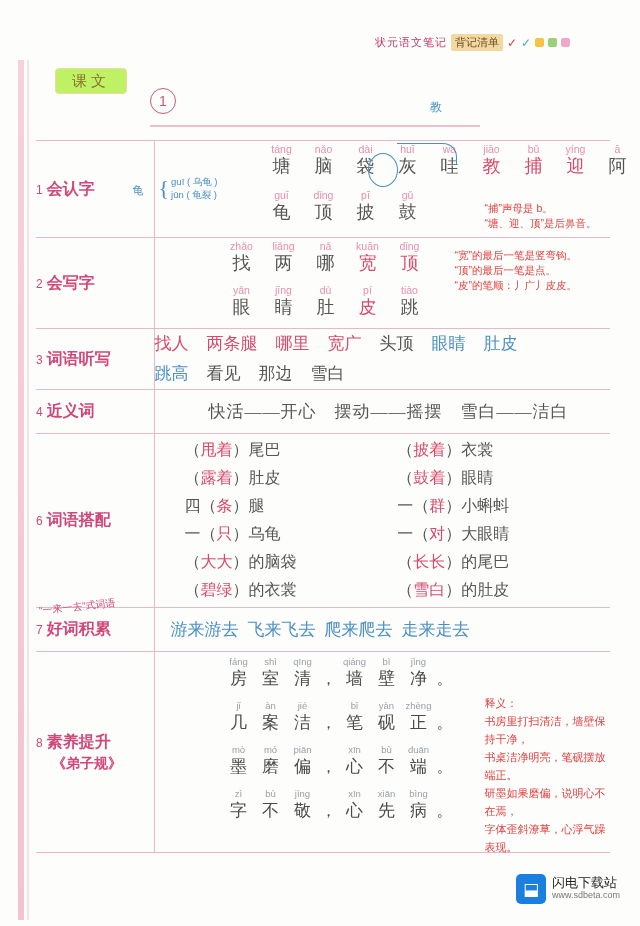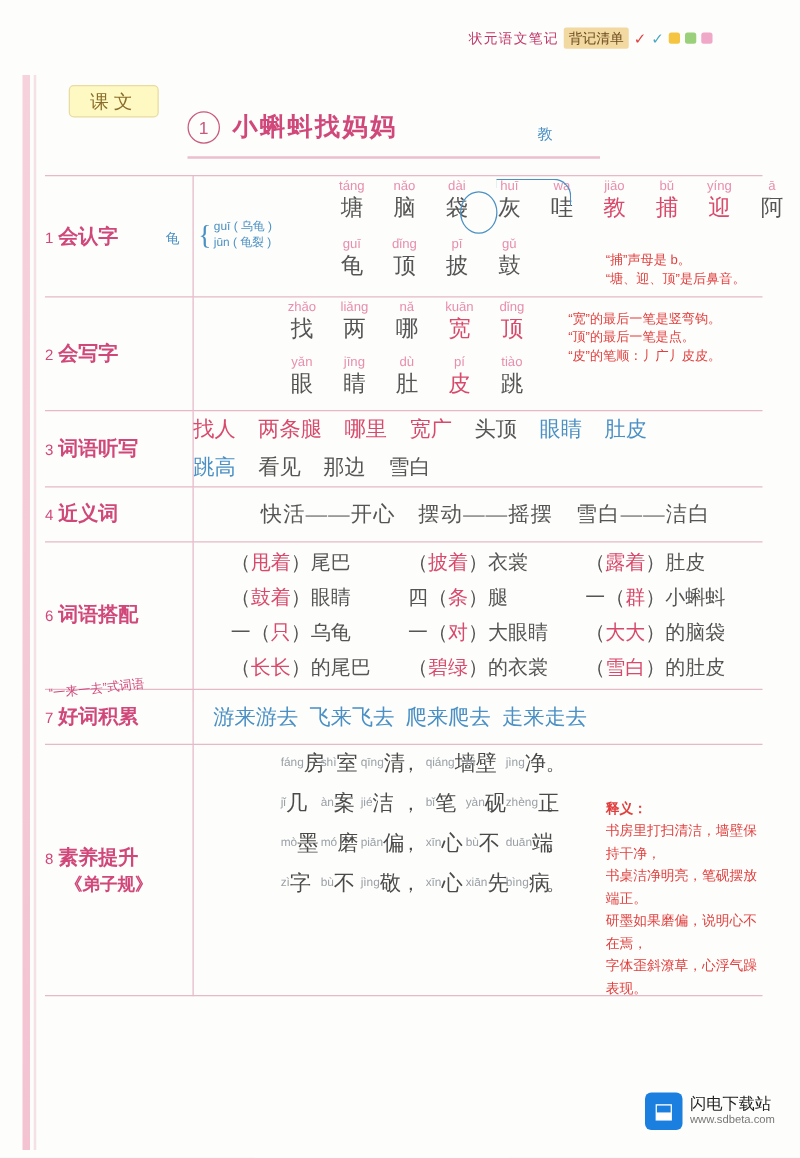--- a/index.html
+++ b/index.html
@@ -14,21 +14,21 @@
     position: relative;
     width: 640px; height: 926px;
     background: #fdfdfb;
   }
   
   .top-strip {
     position: absolute; top: 0; left: 0; width: 640px; height: 60px;
     background: #fdfdfb;
   }
   .brand {
-    position: absolute; top: 22px; left: 375px;
+    position: absolute; top: 34px; left: 375px;
     display: flex; align-items: center; gap: 4px;
     font-size: 11px; color: #d6447b;
     font-family: "Liberation Sans", sans-serif;
   }
   .brand .b1 { color: #c2396b; letter-spacing: 1px; }
   .brand .b2 {
     background: #f2d9a2; color: #6b4a1c; padding: 1px 4px;
     border-radius: 2px; font-size: 11px;
   }
   .brand .chk { color: #e0403f; font-size: 12px; }
@@ -45,21 +45,21 @@
   }
   .rail2 {
     position: absolute; left: 27px; top: 6px; width: 2px; height: 914px;
     background: #f6e0e7;
   }
 
   
   .tag {
     position: absolute; top: 68px; left: 55px;
     width: 72px; height: 26px;
-    background: #fef9c3; border: 1px solid #e8dca0;
+    background: #bef264; border: 1px solid #e8dca0;
     border-radius: 4px;
     color: #8a6d2b; font-size: 15px;
     display: flex; align-items: center; justify-content: center;
     letter-spacing: 4px;
   }
 
   
   .title-row {
     position: absolute; top: 88px; left: 150px;
     display: flex; align-items: center; gap: 10px;
@@ -170,47 +170,47 @@
   
   .wordrow { display: flex; gap: 18px; font-size: 17px; line-height: 30px; }
   .w-red { color: #d84a6b; }
   .w-blue { color: #4a90c4; }
   .w-dark { color: #555; }
 
   
   .synline { font-size: 17px; color: #555; letter-spacing: 1px; }
 
   
-  .collo { display: grid; grid-template-columns: 1fr 1fr 1fr; row-gap: 7px; }
+  .collo { display: grid; grid-template-columns: 1fr 1fr; row-gap: 7px; }
   .collo span { font-size: 16px; color: #555; }
   .collo .in { color: #d84a6b; }
 
   
   .lai-note {
     position: absolute; left: -116px; top: -8px;
     font-size: 10px; color: #d0477a;
     font-family: "Liberation Sans", sans-serif;
     transform: rotate(-6deg);
   }
   .r7line { display: flex; gap: 9px; font-size: 17px; color: #4a90c4; }
 
   
   .poemwrap { position: relative; min-height: 200px; }
   .poem { position: absolute; left: 70px; top: 4px; }
   .pline { display: flex; gap: 4px; margin-bottom: 10px; align-items: flex-end; }
-  .pcc { display: flex; flex-direction: row; align-items: center; width: 28px; }
+  .pcc { display: flex; flex-direction: column; align-items: center; width: 28px; justify-content: flex-end; }
   .ppy { font-size: 9.5px; color: #9aa0a6; font-family: "Liberation Sans", sans-serif; line-height: 12px; }
   .phz { font-size: 17px; color: #4a4a4a; line-height: 22px; }
   .punc { font-size: 16px; color: #4a4a4a; align-self: flex-end; }
   .gloss {
     position: absolute; left: 330px; top: 42px;
     color: #e0403f; font-size: 11px; line-height: 18px;
     font-family: "Liberation Sans", sans-serif;
   }
-  .gloss .gtitle { color: #e0403f; font-size: 11px; font-weight: bold; }
+  .gloss .gtitle { color: #e0403f; font-size: 11px; }
 
   
   .pagenum {
     position: absolute; bottom: 28px; left: 0; width: 640px;
     text-align: center; color: #555; font-size: 13px;
     font-family: "Liberation Sans", sans-serif;
   }
   .wm {
     position: absolute; bottom: 22px; right: 20px;
     display: flex; align-items: center; gap: 6px;
@@ -241,21 +241,20 @@
       <span class="dot dot-y"></span>
       <span class="dot dot-g"></span>
       <span class="dot dot-p"></span>
     </div>
   </div>
 
   <div class="tag">课文</div>
 
   <div class="title-row">
     <div class="circle-num">1</div>
-    <div class="title-text">小蝌蚪找妈妈</div>
   </div>
   <div class="title-rule"></div>
 
   <div class="jiao-word">教</div>
 
   <table class="main">
 
     <tbody>
         <tr>
       <td class="rowlabel">

